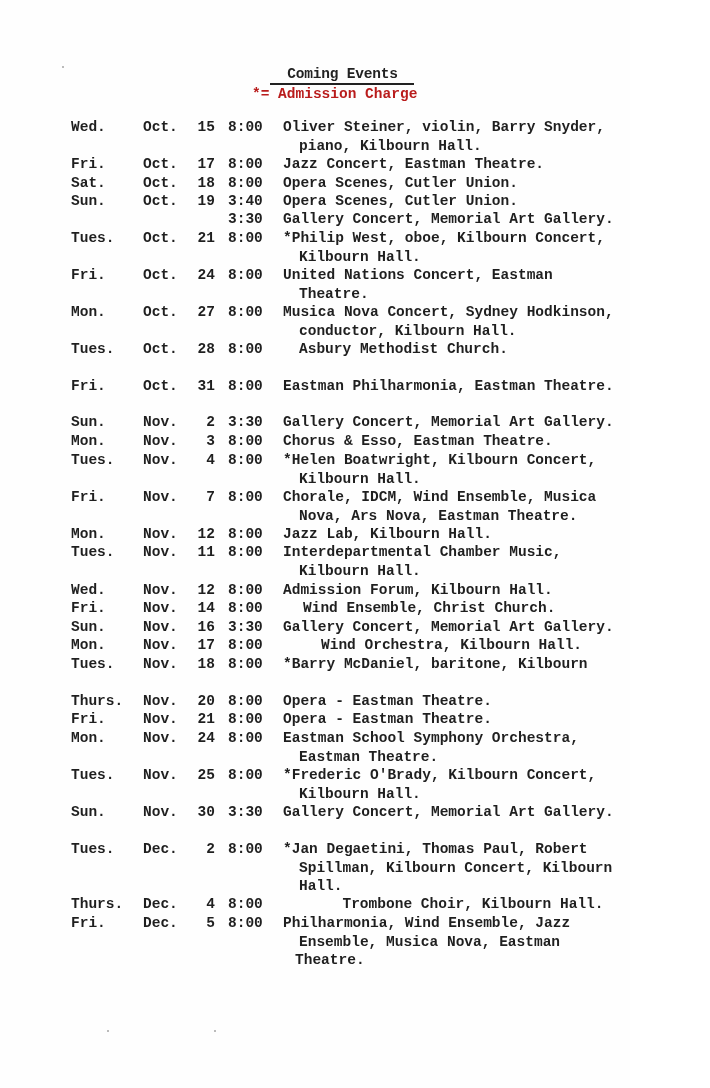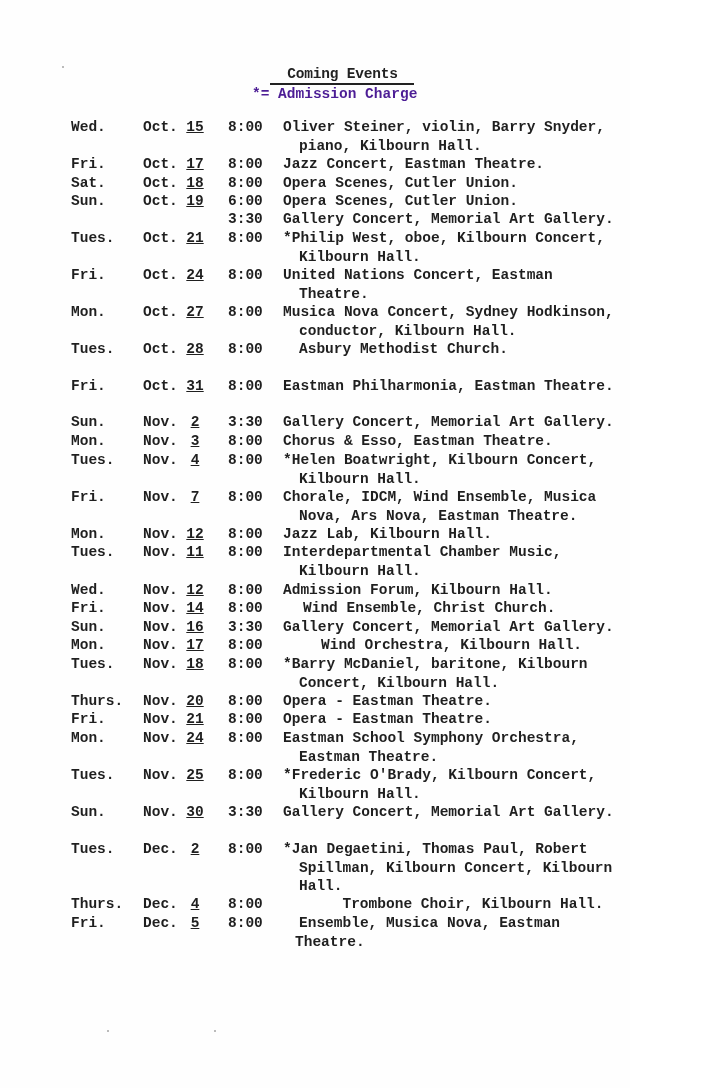--- a/index.html
+++ b/index.html
@@ -2,25 +2,25 @@
 <html><head>
 <meta charset="utf-8">
 <style>
   html, body { margin:0; padding:0; background:#ffffff; }
   body { width:710px; height:1088px; position:relative; overflow:hidden;
          font-family:"Liberation Mono", "DejaVu Sans Mono", monospace; color:#1c1c1c; }
   .page { position:absolute; left:0; top:0; width:630px; height:1088px; background:#fefefe; }
   .title { position:absolute; left:270px; top:66px; width:145px; text-align:center;
            font-size:14.5px; letter-spacing:-0.2px; font-weight:bold; color:#222; }
   .title-rule { position:absolute; left:270px; top:83px; width:144px; height:2px; background:#222; }
-  .legend { position:absolute; left:252px; top:86px; font-size:14.5px; font-weight:bold; color:#4c1d95; white-space:pre; }
+  .legend { position:absolute; left:252px; top:86px; font-size:14.5px; font-weight:bold; color:#b91c1c; white-space:pre; }
   .ev { position:absolute; left:0; font-size:14.5px; font-weight:bold; line-height:18.5px; white-space:pre; color:#1f1f1f; }
   .day { position:absolute; left:71px; }
   .mon { position:absolute; left:143px; }
-  .dnum { position:absolute; left:184px; width:22px; text-align:center;text-decoration:underline; }
+  .dnum { position:absolute; left:193px; width:22px; text-align:right; }
   .time { position:absolute; left:228px; }
   .desc { position:absolute; left:283px; width:380px; white-space:normal; }
   .dot { position:absolute; width:2px; height:2px; background:#bbb; }
 </style>
 </head>
 <body>
 
 <div class="page">
   <div class="title">Coming Events</div>
   <div class="title-rule"></div>
@@ -30,21 +30,21 @@
       <div class="ev" style="top: 118px;"><span class="day">Wed.</span><span class="mon">Oct.</span><span class="dnum">15</span><span class="time">8:00</span><span class="desc">
           <span style="display: block;">Oliver Steiner, violin, Barry Snyder,</span>
           <span style="display: block; padding-left: 16px;">piano, Kilbourn Hall.</span>
         </span></div>
       <div class="ev" style="top: 155px;"><span class="day">Fri.</span><span class="mon">Oct.</span><span class="dnum">17</span><span class="time">8:00</span><span class="desc">
           <span style="display: block;">Jazz Concert, Eastman Theatre.</span>
         </span></div>
       <div class="ev" style="top: 174px;"><span class="day">Sat.</span><span class="mon">Oct.</span><span class="dnum">18</span><span class="time">8:00</span><span class="desc">
           <span style="display: block;"> Opera Scenes, Cutler Union.</span>
         </span></div>
-      <div class="ev" style="top: 192px;"><span class="day">Sun.</span><span class="mon">Oct.</span><span class="dnum">19</span><span class="time">6:00</span><span class="desc">
+      <div class="ev" style="top: 192px;"><span class="day">Sun.</span><span class="mon">Oct.</span><span class="dnum">19</span><span class="time">3:40</span><span class="desc">
           <span style="display: block;"> Opera Scenes, Cutler Union.</span>
         </span></div>
       <div class="ev" style="top: 210px;"><span class="day"></span><span class="mon"></span><span class="dnum"></span><span class="time">3:30</span><span class="desc">
           <span style="display: block;">Gallery Concert, Memorial Art Gallery.</span>
         </span></div>
       <div class="ev" style="top: 229px;"><span class="day">Tues.</span><span class="mon">Oct.</span><span class="dnum">21</span><span class="time">8:00</span><span class="desc">
           <span style="display: block;">*Philip West, oboe, Kilbourn Concert,</span>
           <span style="display: block; padding-left: 16px;">Kilbourn Hall.</span>
         </span></div>
       <div class="ev" style="top: 266px;"><span class="day">Fri.</span><span class="mon">Oct.</span><span class="dnum">24</span><span class="time">8:00</span><span class="desc">
@@ -89,21 +89,20 @@
           <span style="display: block; margin-left: 20px;"> Wind Ensemble, Christ Church.</span>
         </span></div>
       <div class="ev" style="top: 618px;"><span class="day">Sun.</span><span class="mon">Nov.</span><span class="dnum">16</span><span class="time">3:30</span><span class="desc">
           <span style="display: block;"> Gallery Concert, Memorial Art Gallery.</span>
         </span></div>
       <div class="ev" style="top: 636px;"><span class="day">Mon.</span><span class="mon">Nov.</span><span class="dnum">17</span><span class="time">8:00</span><span class="desc">
           <span style="display: block; margin-left: 38px;"> Wind Orchestra, Kilbourn Hall.</span>
         </span></div>
       <div class="ev" style="top: 655px;"><span class="day">Tues.</span><span class="mon">Nov.</span><span class="dnum">18</span><span class="time">8:00</span><span class="desc">
           <span style="display: block;">*Barry McDaniel, baritone, Kilbourn</span>
-          <span style="display: block; padding-left: 16px;">Concert, Kilbourn Hall.</span>
         </span></div>
       <div class="ev" style="top: 692px;"><span class="day">Thurs.</span><span class="mon">Nov.</span><span class="dnum">20</span><span class="time">8:00</span><span class="desc">
           <span style="display: block;"> Opera - Eastman Theatre.</span>
         </span></div>
       <div class="ev" style="top: 710px;"><span class="day">Fri.</span><span class="mon">Nov.</span><span class="dnum">21</span><span class="time">8:00</span><span class="desc">
           <span style="display: block;"> Opera - Eastman Theatre.</span>
         </span></div>
       <div class="ev" style="top: 729px;"><span class="day">Mon.</span><span class="mon">Nov.</span><span class="dnum">24</span><span class="time">8:00</span><span class="desc">
           <span style="display: block;"> Eastman School Symphony Orchestra,</span>
           <span style="display: block; padding-left: 16px;">Eastman Theatre.</span>
@@ -117,20 +116,21 @@
         </span></div>
       <div class="ev" style="top: 840px;"><span class="day">Tues.</span><span class="mon">Dec.</span><span class="dnum">2</span><span class="time">8:00</span><span class="desc">
           <span style="display: block;">*Jan Degaetini, Thomas Paul, Robert</span>
           <span style="display: block; padding-left: 16px;">Spillman, Kilbourn Concert, Kilbourn</span>
           <span style="display: block; padding-left: 16px;">Hall.</span>
         </span></div>
       <div class="ev" style="top: 895px;"><span class="day">Thurs.</span><span class="mon">Dec.</span><span class="dnum">4</span><span class="time">8:00</span><span class="desc">
           <span style="display: block; text-align: center;"> Trombone Choir, Kilbourn Hall.</span>
         </span></div>
       <div class="ev" style="top: 914px;"><span class="day">Fri.</span><span class="mon">Dec.</span><span class="dnum">5</span><span class="time">8:00</span><span class="desc">
+          <span style="display: block;"> Philharmonia, Wind Ensemble, Jazz</span>
           <span style="display: block; padding-left: 16px;">Ensemble, Musica Nova, Eastman</span>
           <span style="display: block; padding-left: 12px;">Theatre.</span>
         </span></div>
     </div>
 
   <div class="dot" style="left:62px;top:66px"></div>
   <div class="dot" style="left:107px;top:1030px"></div>
   <div class="dot" style="left:214px;top:1030px"></div>
 </div>
 

